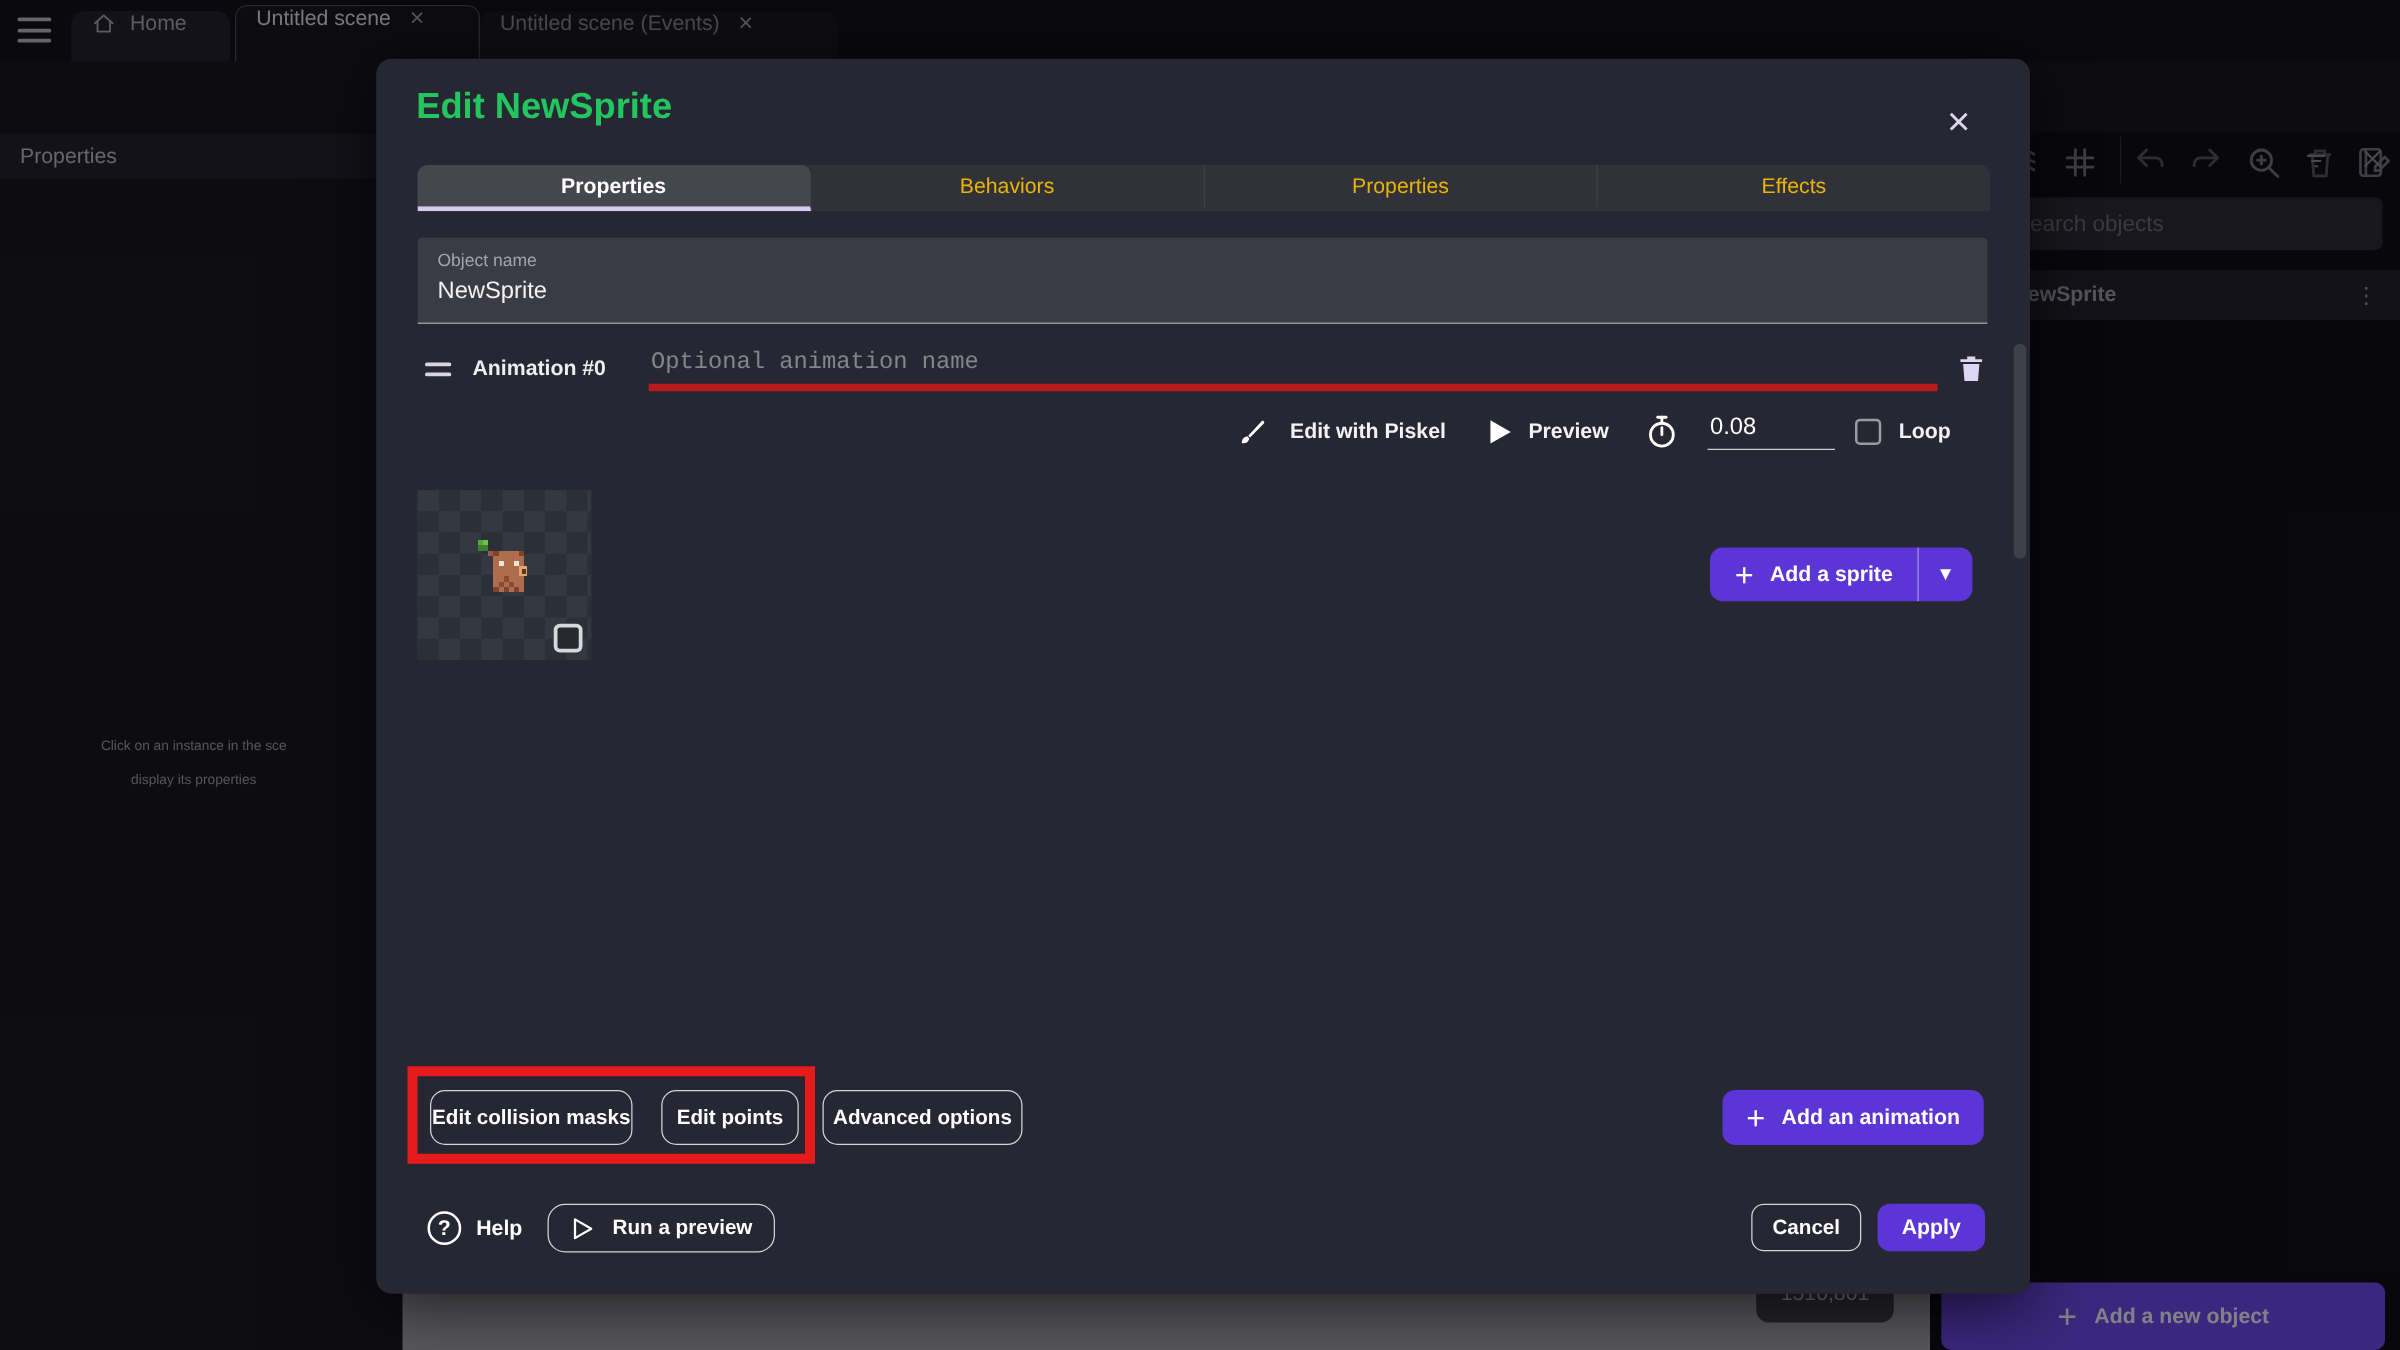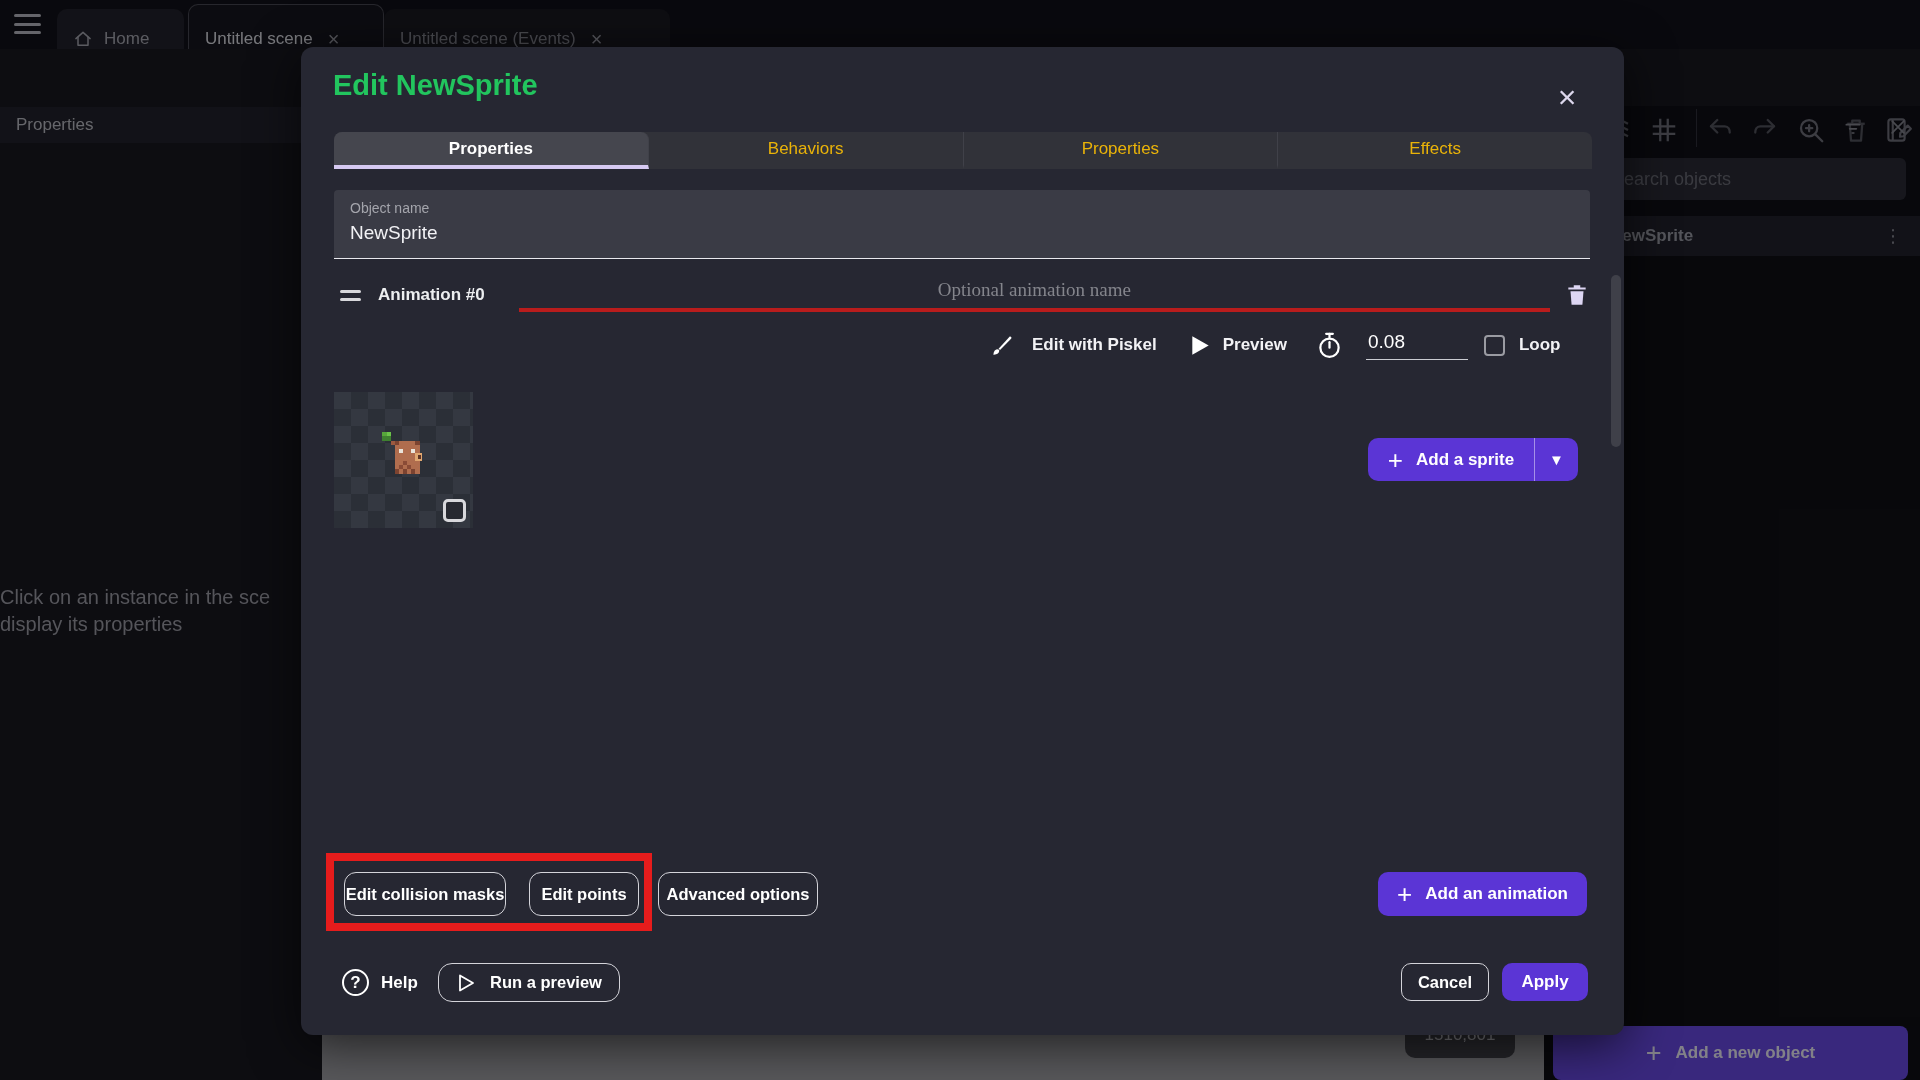--- a/index.html
+++ b/index.html
@@ -4,36 +4,36 @@
 <style>
   * { margin:0; padding:0; box-sizing:border-box; }
   html,body { background:#000; }
   body { font-family:"Liberation Sans", sans-serif; }
   .screen { position:relative; width:1920px; height:1080px; background:#0b0b0f; overflow:hidden; }
 
   
   .topbar { position:absolute; left:0; top:0; width:1920px; height:49px; background:#0d0d11; }
   .hamburger { position:absolute; left:14px; top:14px; width:27px; height:20px; display:flex; flex-direction:column; justify-content:space-between; cursor:pointer; }
   .hamburger span { display:block; height:3px; border-radius:2px; background:#b9bac0; }
-  .apptab { position:absolute; display:flex; align-items:flex-end; gap:11px; border-radius:10px 10px 0 0; font-size:17px; padding:0 16px; }
+  .apptab { position:absolute; display:flex; align-items:flex-start; gap:11px; border-radius:10px 10px 0 0; font-size:17px; padding:0 16px; }
   .apptab .x { font-size:20px; color:#9b9ca3; line-height:1; margin-left:4px; }
   .tab-home { left:57px; top:9px; width:127px; height:40px; background:#1e1e24; color:#a6a7ae; }
   .tab-scene { left:188px; top:4px; width:196px; height:45px; background:#121217; border:1px solid #45454d; border-bottom:none; color:#dcdde1; }
   .tab-events { left:384px; top:9px; width:286px; height:40px; background:#15151a; color:#85868d; }
 
   
   .toolbar { position:absolute; left:0; top:49px; width:1920px; height:57px; background:#131318; }
   .ticon { position:absolute; top:66px; width:30px; height:30px; color:#6e6f76; }
   .ticon svg { width:100%; height:100%; display:block; }
   .tb-sep { position:absolute; top:60px; width:1px; height:38px; background:#2d2d34; }
 
   
   .left-panel { position:absolute; left:0; top:106px; width:322px; height:974px; background:#131318; }
   .left-panel-header { position:absolute; left:0; top:1px; width:322px; height:36px; background:#1e1e24; color:#bcbdc2; font-size:17px; line-height:36px; padding-left:16px; }
-  .left-empty { position:absolute; left:0; top:478px; width:310px; text-align:left; color:#9b9ba1; font-size:20px; line-height:27px; }
+  .left-empty { position:absolute; left:0; top:478px; width:310px; text-align:center; color:#9b9ba1; font-size:11px; line-height:27px; }
 
   
   .rp-icon { position:absolute; width:20px; height:20px; color:#85868d; }
   .rp-icon svg { width:100%; height:100%; display:block; }
   .search-box { position:absolute; left:1596px; top:158px; width:310px; height:42px; background:#26272e; border-radius:6px; }
   .search-box input { width:100%; height:100%; background:transparent; border:none; outline:none; color:#cfd0d4; font-size:18px; padding:0 16px; font-family:inherit; }
   .search-box input::placeholder { color:#686970; }
   .object-row { position:absolute; left:1588px; top:216px; width:332px; height:40px; background:#1d1e24; display:flex; align-items:center; }
   .object-row .obj-label { color:#9a9ba2; font-size:17px; font-weight:bold; padding-left:22px; }
   .kebab { position:absolute; right:18px; top:9px; color:#8a8b92; font-size:18px; letter-spacing:0; }
@@ -59,21 +59,21 @@
   .mtab.active { background:#45464e; color:#ffffff; font-weight:bold; border-bottom:4px solid #d6c9f2; border-radius:8px 8px 0 0; }
 
   .objname-field { position:absolute; left:33px; top:143px; width:1256px; height:69px; background:#3a3b45; border-radius:4px 4px 0 0; border-bottom:1px solid #e8e8ee; padding:10px 16px; }
   .objname-field .flabel { color:#a4a5ac; font-size:14px; }
   .objname-field .fvalue { color:#f2f2f5; font-size:19px; margin-top:6px; }
 
   .anim-row { position:absolute; left:33px; top:231px; width:1256px; height:34px; display:flex; align-items:center; }
   .drag-handle { width:21px; height:11px; display:flex; flex-direction:column; justify-content:space-between; margin-left:6px; margin-right:17px; }
   .drag-handle span { height:3px; border-radius:2px; background:#d8d8dc; }
   .anim-label { color:#eceef0; font-size:17px; font-weight:bold; margin-right:34px; white-space:nowrap; }
-  .anim-name-input { flex:1; background:transparent; border:none; border-bottom:4px solid #b91c1c; outline:none; color:#ffffff; font-size:19px; padding:0 2px 7px 2px; margin-right:12px; font-family:Liberation Serif, serif;text-align:center; }
+  .anim-name-input { flex:1; background:transparent; border:none; border-bottom:6px solid #b91c1c; outline:none; color:#ffffff; font-size:19px; padding:0 2px 7px 2px; margin-right:12px; font-family:Liberation Mono, monospace; }
   .anim-name-input::placeholder { color:#84858c; }
   .anim-trash { width:26px; height:28px; color:#ddd6f3; margin-left:2px; }
   .anim-trash svg { width:100%; height:100%; display:block; }
   .mscrollbar { position:absolute; right:3px; top:228px; width:10px; height:172px; background:#3f4049; border-radius:5px; }
 
   .piskel-row { position:absolute; left:688px; top:280px; height:36px; display:flex; align-items:center; }
   .piskel-row .txt { color:#f2f2f5; font-size:17px; font-weight:bold; white-space:nowrap; }
   .i-brush { width:25px; height:25px; color:#ffffff; margin-right:18px; }
   .i-play { width:19px; height:21px; color:#ffffff; margin:0 13px 0 34px; }
   .i-stopwatch { width:27px; height:29px; color:#ffffff; margin:0 23px 0 29px; }

